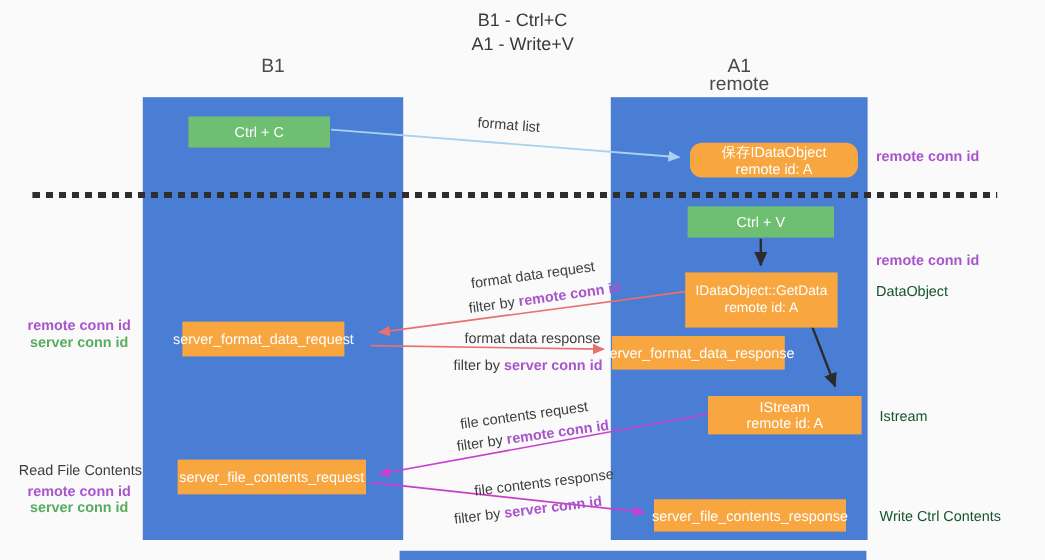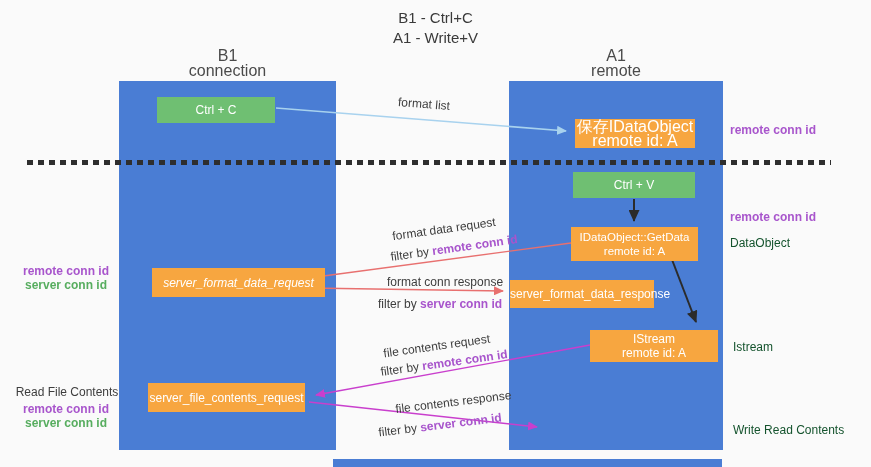--- a/index.html
+++ b/index.html
@@ -15,21 +15,21 @@
   .panel{position:absolute;background:#4a7dd4;}
   .panel.left{left:119px;top:81px;width:217px;height:369px;}
   .panel.right{left:509px;top:81px;width:214px;height:369px;}
   .panel.bottom-strip{left:333px;top:459px;width:389px;height:8px;}
 
   .dashed-line{position:absolute;left:27px;top:160px;width:804px;height:5px;
     background:repeating-linear-gradient(90deg,#2e2e2e 0 6px,transparent 6px 11px);}
 
   svg.arrows{position:absolute;left:0;top:0;pointer-events:none;}
 
-  .node{position:absolute;display:flex;flex-direction:column;justify-content:center;
+  .node{position:absolute;display:flex;flex-direction:column;align-items:center;justify-content:center;
         color:#fff;font-size:12px;line-height:14px;text-align:center;}
   .node.green{background:#6fbf72;}
   .node.orange{background:#f7a640;}
 
   .flow-label{position:absolute;white-space:nowrap;font-size:12px;color:#3d3d3d;}
   .flow-label .accent-purple{color:#a855cc;font-weight:bold;}
   .rot-neg8{transform:rotate(-8deg);}
   .rot-neg7{transform:rotate(-7deg);}
   .rot-pos5{transform:rotate(4.5deg);}
 
@@ -43,21 +43,20 @@
 
 <div class="canvas">
 
   <div class="title">
     <div>B1 - Ctrl+C</div>
     <div>A1 - Write+V</div>
   </div>
 
   <div class="col-header left">
     <div>B1</div>
-    <div>connection</div>
   </div>
   <div class="col-header right">
     <div>A1</div>
     <div>remote</div>
   </div>
 
   <div class="panel left"></div>
   <div class="panel right"></div>
   <div class="panel bottom-strip"></div>
 
@@ -84,61 +83,64 @@
     <line x1="309" y1="288" x2="503" y2="291" stroke="#e8706f" stroke-width="1.4" marker-end="url(#mRed)"></line>
     <line x1="671" y1="257" x2="696" y2="322" stroke="#2b2b2b" stroke-width="2" marker-end="url(#mBlk)"></line>
     <line x1="590" y1="345" x2="316" y2="395" stroke="#c93fcd" stroke-width="1.4" marker-end="url(#mMag)"></line>
     <line x1="309" y1="402" x2="537" y2="427" stroke="#c93fcd" stroke-width="1.4" marker-end="url(#mMag)"></line>
   </svg>
 
   <div class="node green" style="left:157px;top:97px;width:118px;height:26px;">
     <div>Ctrl + C</div>
   </div>
 
-  <div class="node orange" style="left:575px;top:119px;width:120px;height:29px;font-size:16px;">
+  <div class="node orange" style="left:575px;top:119px;width:140px;height:29px;font-size:12px;border-radius:10px;">
     <div>保存IDataObject</div>
     <div>remote id: A</div>
   </div>
 
   <div class="node green" style="left:573px;top:172px;width:122px;height:26px;">
     <div>Ctrl + V</div>
   </div>
 
-  <div class="node orange" style="left:571px;top:227px;width:127px;height:34px;font-size:11.5px;">
+  <div class="node orange" style="left:571px;top:227px;width:127px;height:46px;font-size:11.5px;">
     <div>IDataObject::GetData</div>
     <div>remote id: A</div>
   </div>
 
-  <div class="node orange" style="left:152px;top:268px;width:173px;height:29px;font-style:italic;">
+  <div class="node orange" style="left:152px;top:268px;width:135px;height:29px;">
     <div>server_format_data_request</div>
   </div>
 
   <div class="node orange" style="left:510px;top:280px;width:144px;height:28px;">
     <div>server_format_data_response</div>
   </div>
 
   <div class="node orange" style="left:590px;top:330px;width:128px;height:32px;">
     <div>IStream</div>
     <div>remote id: A</div>
   </div>
 
   <div class="node orange" style="left:148px;top:383px;width:157px;height:29px;">
     <div>server_file_contents_request</div>
   </div>
 
+  <div class="node orange" style="left:545px;top:416px;width:160px;height:27px;">
+    <div>server_file_contents_response</div>
+  </div>
 
   <div class="flow-label rot-pos5" style="left:398px;top:97px;">format list</div>
 
   <div class="flow-label rot-neg8" style="left:392px;top:222px;">format data request</div>
   <div class="flow-label rot-neg8" style="left:390px;top:241px;">
     <span>filter by </span>
     <span class="accent-purple">remote conn id</span>
   </div>
 
-  <div class="flow-label" style="left:387px;top:275px;">format conn response</div>
+  <div class="flow-label" style="left:387px;top:275px;">format data response</div>
   <div class="flow-label" style="left:378px;top:297px;">
     <span>filter by </span>
     <span class="accent-purple">server conn id</span>
   </div>
 
   <div class="flow-label rot-neg8" style="left:383px;top:339px;">file contents request</div>
   <div class="flow-label rot-neg8" style="left:380px;top:356px;">
     <span>filter by </span>
     <span class="accent-purple">remote conn id</span>
   </div>
@@ -146,21 +148,21 @@
   <div class="flow-label rot-neg7" style="left:395px;top:395px;">file contents response</div>
   <div class="flow-label rot-neg7" style="left:378px;top:418px;">
     <span>filter by </span>
     <span class="accent-purple">server conn id</span>
   </div>
 
   <div class="side-label purple" style="left:730px;top:123px;">remote conn id</div>
   <div class="side-label purple" style="left:730px;top:210px;">remote conn id</div>
   <div class="side-label" style="left:730px;top:236px;">DataObject</div>
   <div class="side-label" style="left:733px;top:340px;">Istream</div>
-  <div class="side-label" style="left:733px;top:423px;">Write Read Contents</div>
+  <div class="side-label" style="left:733px;top:423px;">Write Ctrl Contents</div>
 
   <div class="side-col" style="left:16px;top:264px;width:100px;">
     <div class="side-label purple" style="position:static;">remote conn id</div>
     <div class="side-label green" style="position:static;">server conn id</div>
   </div>
 
   <div class="side-col" style="left:12px;top:385px;width:110px;color:#3d3d3d;">Read File Contents</div>
   <div class="side-col" style="left:16px;top:402px;width:100px;">
     <div class="side-label purple" style="position:static;">remote conn id</div>
     <div class="side-label green" style="position:static;">server conn id</div>

